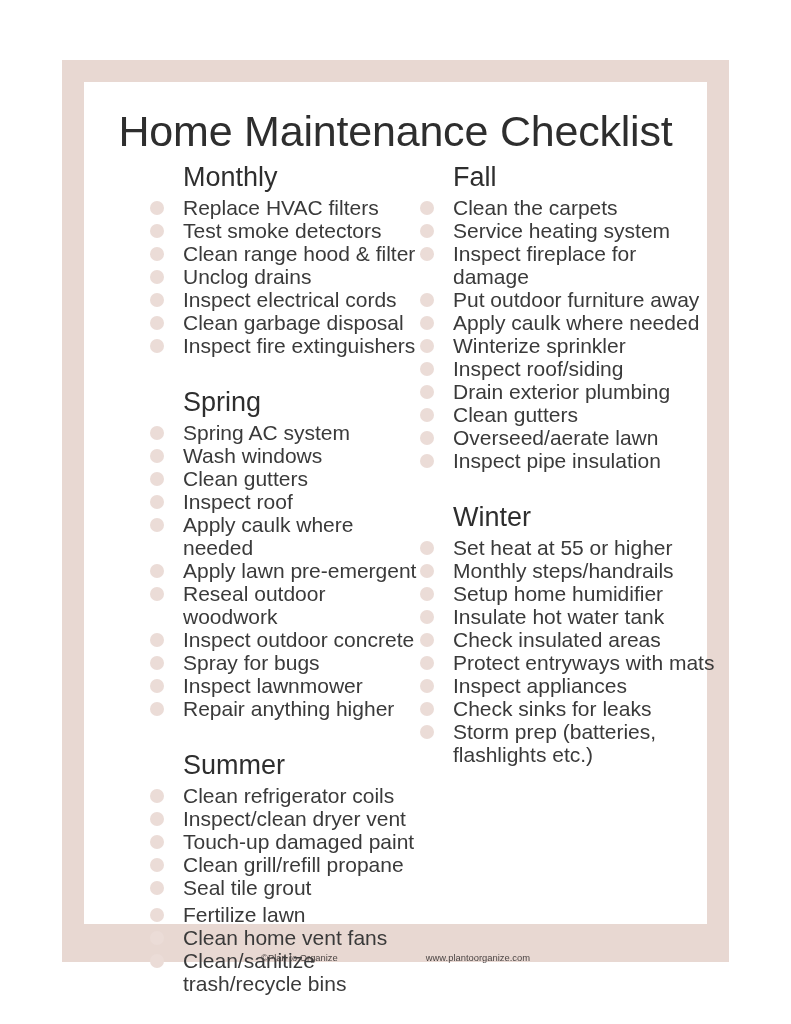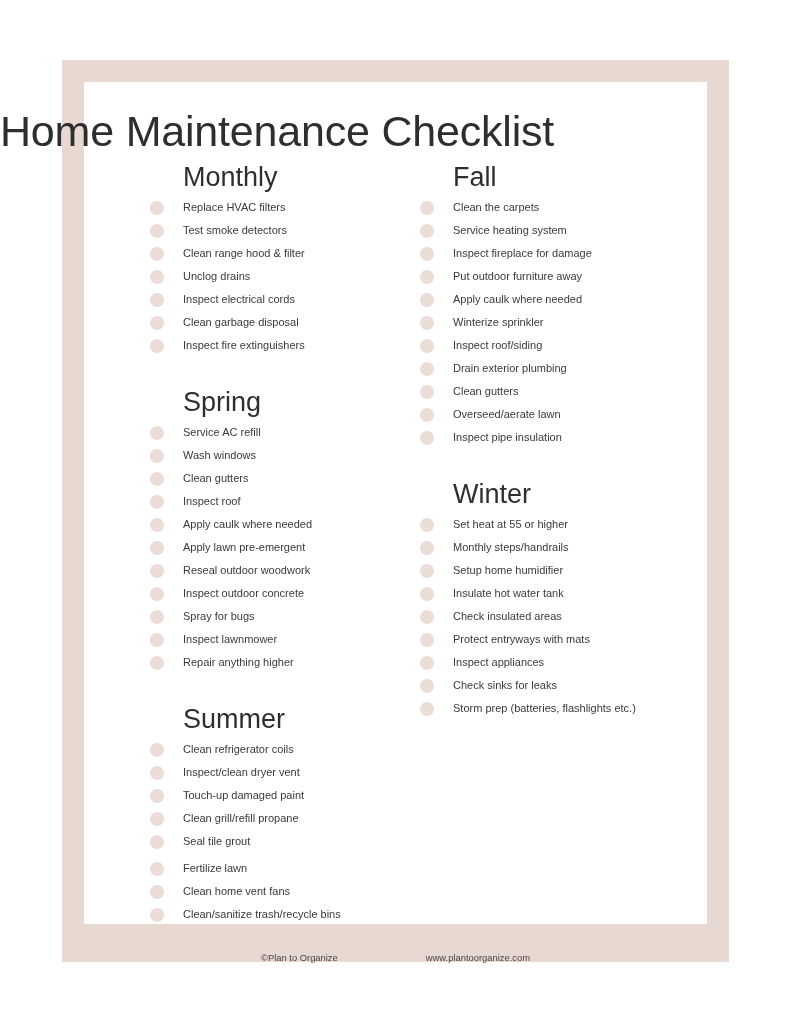--- a/index.html
+++ b/index.html
@@ -41,20 +41,21 @@
     bottom: 38px;
     background: #ffffff;
   }
 
   
   .title {
     position: absolute;
     left: 0;
     top: 78px;
     width: 791px;
+    text-align: center;
     font-size: 43px;
     font-weight: 400;
     color: #2e2e2e;
     letter-spacing: -0.2px;
     white-space: nowrap;
   }
 
   
   .columns {
     position: absolute;
@@ -89,21 +90,21 @@
     margin: 0;
     padding: 0;
   }
 
   .item {
     position: relative;
     display: block;
     padding-left: 38px;
     min-height: 23px;
     line-height: 23px;
-    font-size: 11px;
+    font-size: 21px;
     color: #3a3a3a;
     margin: 0;
   }
   .item.gap-before { margin-top: 4px; }
 
   .bullet {
     position: absolute;
     left: 5px;
     top: 5px;
     width: 14px;
@@ -176,21 +177,21 @@
               <span class="bullet"></span>
               <span class="item-label">Inspect fire extinguishers</span>
             </li>
           </ul>
         </div>
         <div class="section">
           <div class="section-heading">Spring</div>
           <ul class="items">
             <li class="item">
               <span class="bullet"></span>
-              <span class="item-label">Service AC refill</span>
+              <span class="item-label">Spring AC system</span>
             </li>
             <li class="item">
               <span class="bullet"></span>
               <span class="item-label">Wash windows</span>
             </li>
             <li class="item">
               <span class="bullet"></span>
               <span class="item-label">Clean gutters</span>
             </li>
             <li class="item">

